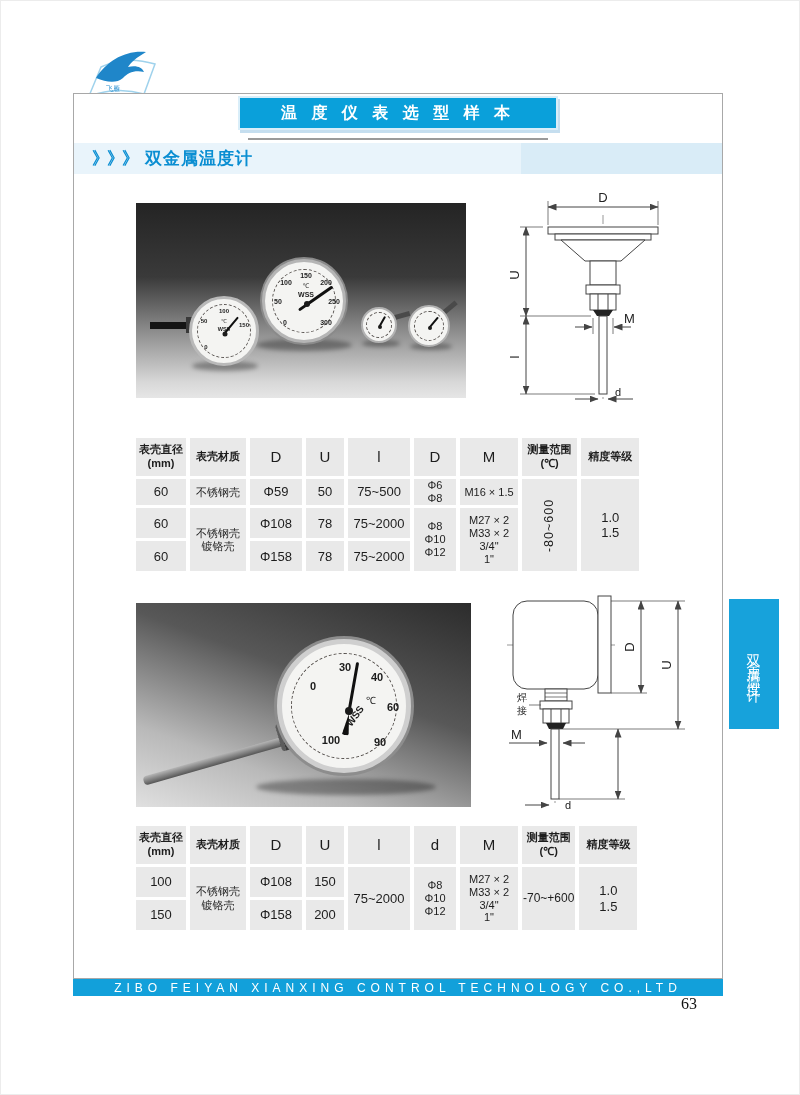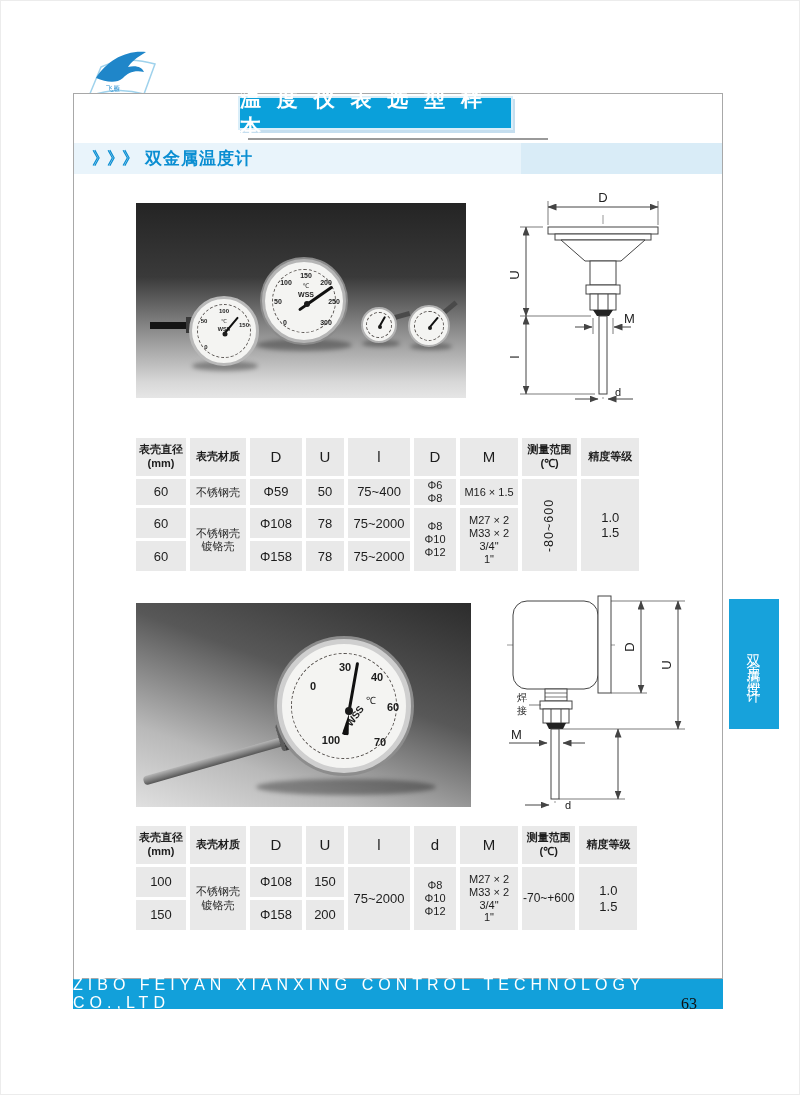--- a/index.html
+++ b/index.html
@@ -4,23 +4,23 @@
 <style>
   html,body{margin:0;padding:0;background:#fff;}
   .page{position:relative;width:800px;height:1095px;background:#fff;overflow:hidden;
         font-family:"Liberation Sans",sans-serif;border:1px solid #ececec;box-sizing:border-box;}
 
   
   .logo{position:absolute;left:82px;top:42px;width:78px;height:60px;}
   .company-bar{position:absolute;left:475px;top:75px;width:247px;height:18px;background:#6f6f6f;
                color:#fff;font-size:12.5px;letter-spacing:1.5px;display:flex;align-items:center;justify-content:center;}
   .content-box{position:absolute;left:72px;top:92px;width:650px;height:886px;border:1px solid #a8a8a8;box-sizing:border-box;background:#fff;}
-  .banner{position:absolute;left:237px;top:95px;width:275px;height:34px;background:#0aa0da;
+  .banner{position:absolute;left:237px;top:95px;width:320px;height:34px;background:#0aa0da;
           border:2px solid #d9eef9;box-shadow:2px 3px 0 rgba(150,195,225,.55);box-sizing:border-box;
-          color:#fff;font-size:21px;font-weight:bold;letter-spacing:5px;display:flex;align-items:center;justify-content:center;}
+          color:#fff;font-size:16px;font-weight:bold;letter-spacing:5px;display:flex;align-items:center;justify-content:center;}
   .banner-underline{position:absolute;left:247px;top:137px;width:300px;height:2px;background:#9a9a9a;}
   .section-band{position:absolute;left:73px;top:142px;width:648px;height:31px;
                 background:linear-gradient(to right,#e9f4fb 0,#e9f4fb 69%,#d9ecf7 69%,#d9ecf7 100%);
                 display:flex;align-items:center;}
   .section-band .arrows{color:#0a8ed2;font-size:17px;font-weight:bold;margin-left:18px;letter-spacing:-2px;}
   .section-band .title{color:#0a8ed2;font-size:17px;font-weight:bold;margin-left:8px;letter-spacing:1px;}
 
   
   .photo{position:absolute;overflow:hidden;}
   .photo1{left:135px;top:202px;width:330px;height:195px;
@@ -51,22 +51,22 @@
   .spec-table th{font-size:11px;font-weight:bold;line-height:1.25;}
   .spec-table th.letter{font-size:15px;font-weight:normal;}
   .spec-table td{font-size:13px;line-height:1.2;}
   .spec-table td.small{font-size:11px;line-height:1.2;}
   .spec-table td.msize{font-size:11px;line-height:1.18;}
   .t1{left:131px;top:434px;}
   .t2{left:131px;top:822px;}
   .rot{display:inline-block;transform:rotate(-90deg);white-space:nowrap;font-size:12.5px;letter-spacing:1px;}
 
   
-  .footer-bar{position:absolute;left:72px;top:978px;width:650px;height:30px;background:#12a0da;color:#fff;
-              font-size:16px;letter-spacing:5px;display:flex;align-items:center;justify-content:center;}
+  .footer-bar{position:absolute;left:72px;top:978px;width:650px;height:17px;background:#12a0da;color:#fff;
+              font-size:12px;letter-spacing:5px;display:flex;align-items:center;justify-content:center;}
   .page-num{position:absolute;left:680px;top:994px;font-family:"Liberation Serif",serif;font-size:16px;color:#111;}
 </style>
 </head>
 <body>
 
 <div class="page">
 
   <div class="logo">
     <svg width="78" height="60" viewBox="0 0 78 60">
       <path d="M6,53 L18,24 Q42,12 72,21 L61,51 Q34,43 6,53 Z" fill="#fff" stroke="#9fd2ec" stroke-width="1.5"></path>
@@ -210,21 +210,21 @@
       <th class="letter">M</th>
       <th>测量范围
 (℃)</th>
       <th>精度等级</th>
     </tr>
     <tr style="height:26px">
       <td>60</td>
       <td class="small">不锈钢壳</td>
       <td>Φ59</td>
       <td>50</td>
-      <td>75~400</td>
+      <td>75~500</td>
       <td class="small">Φ6
 Φ8</td>
       <td class="msize">M16 × 1.5</td>
       <td rowspan="3"><span class="rot">-80~600</span></td>
       <td rowspan="3">1.0
 1.5</td>
     </tr>
     <tr style="height:30px">
       <td>60</td>
       <td class="small" rowspan="2">不锈钢壳
@@ -252,21 +252,21 @@
   <div class="photo photo2">
     <div class="gshadow" style="left:120px;top:176px;width:180px;height:16px"></div>
     <div class="stem" style="left:2px;top:133px;width:148px;height:9px;background:linear-gradient(#b5b5b5,#555);transform-origin:100% 50%;transform:rotate(-16deg);border-radius:4px"></div>
     <div class="stem" style="left:142px;top:116px;width:38px;height:28px;background:repeating-linear-gradient(90deg,#5c5c5c 0 4px,#3c3c3c 4px 8px);transform:rotate(-16deg);border-radius:3px"></div>
     <div class="gauge" style="left:141px;top:36px;width:134px;height:134px;border:5px solid #cfcfcf;box-shadow:0 0 0 3px #8d8d8d">
       <div class="ticks" style="inset:9px"></div>
       <span class="dl" style="left:31px;top:42px;font-size:11px">0</span>
       <span class="dl" style="left:63px;top:23px;font-size:11px">30</span>
       <span class="dl" style="left:95px;top:33px;font-size:11px">40</span>
       <span class="dl" style="left:111px;top:63px;font-size:11px">60</span>
-      <span class="dl" style="left:98px;top:98px;font-size:11px">70</span>
+      <span class="dl" style="left:98px;top:98px;font-size:11px">90</span>
       <span class="dl" style="left:49px;top:96px;font-size:11px">100</span>
       <span class="dl" style="left:89px;top:56px;font-size:10px;font-weight:normal">℃</span>
       <span class="dl" style="left:73px;top:72px;font-size:10px;transform:translate(-50%,-50%) rotate(-55deg)">WSS</span>
       <div class="needle" style="left:67px;top:66px;width:50px;height:3px;transform:rotate(-80deg)"></div>
       <div class="needle" style="left:67px;top:66px;width:22px;height:7px;transform:rotate(100deg);clip-path:polygon(0 50%,100% 0,100% 100%)"></div>
       <div class="hub" style="left:67px;top:67px;width:8px;height:8px"></div>
     </div>
   </div>
 
   <div class="drawing" style="left:492px;top:592px;width:230px;height:222px">

